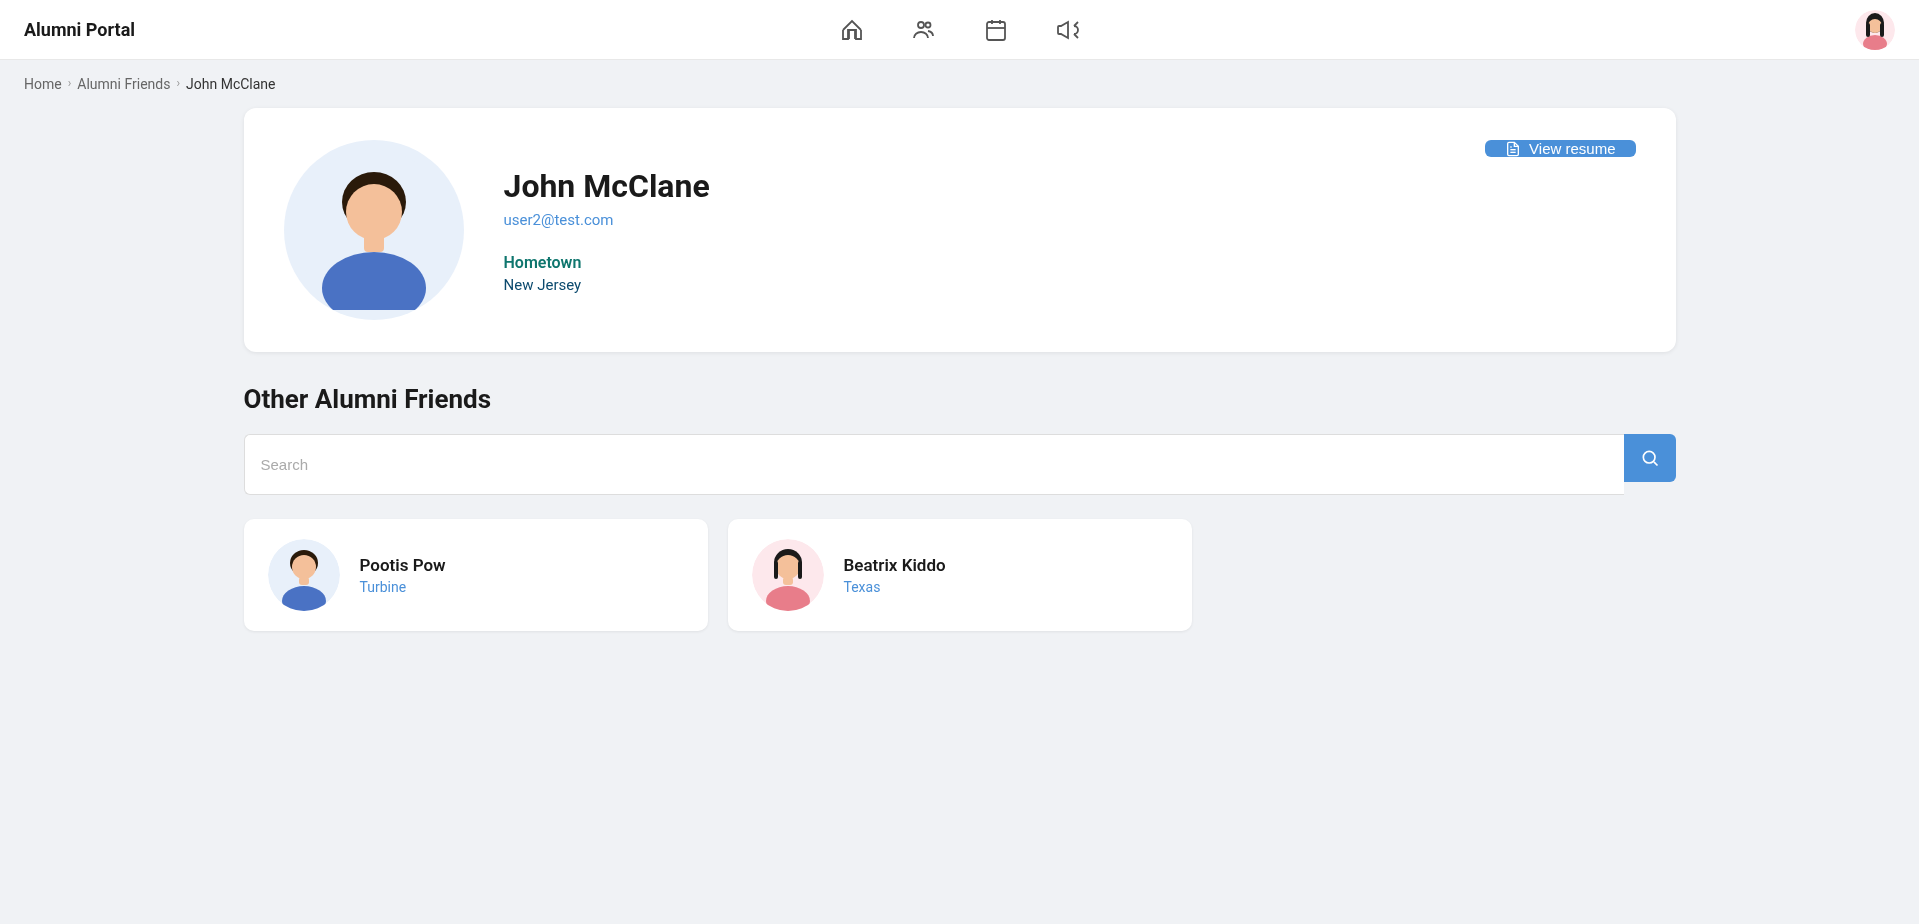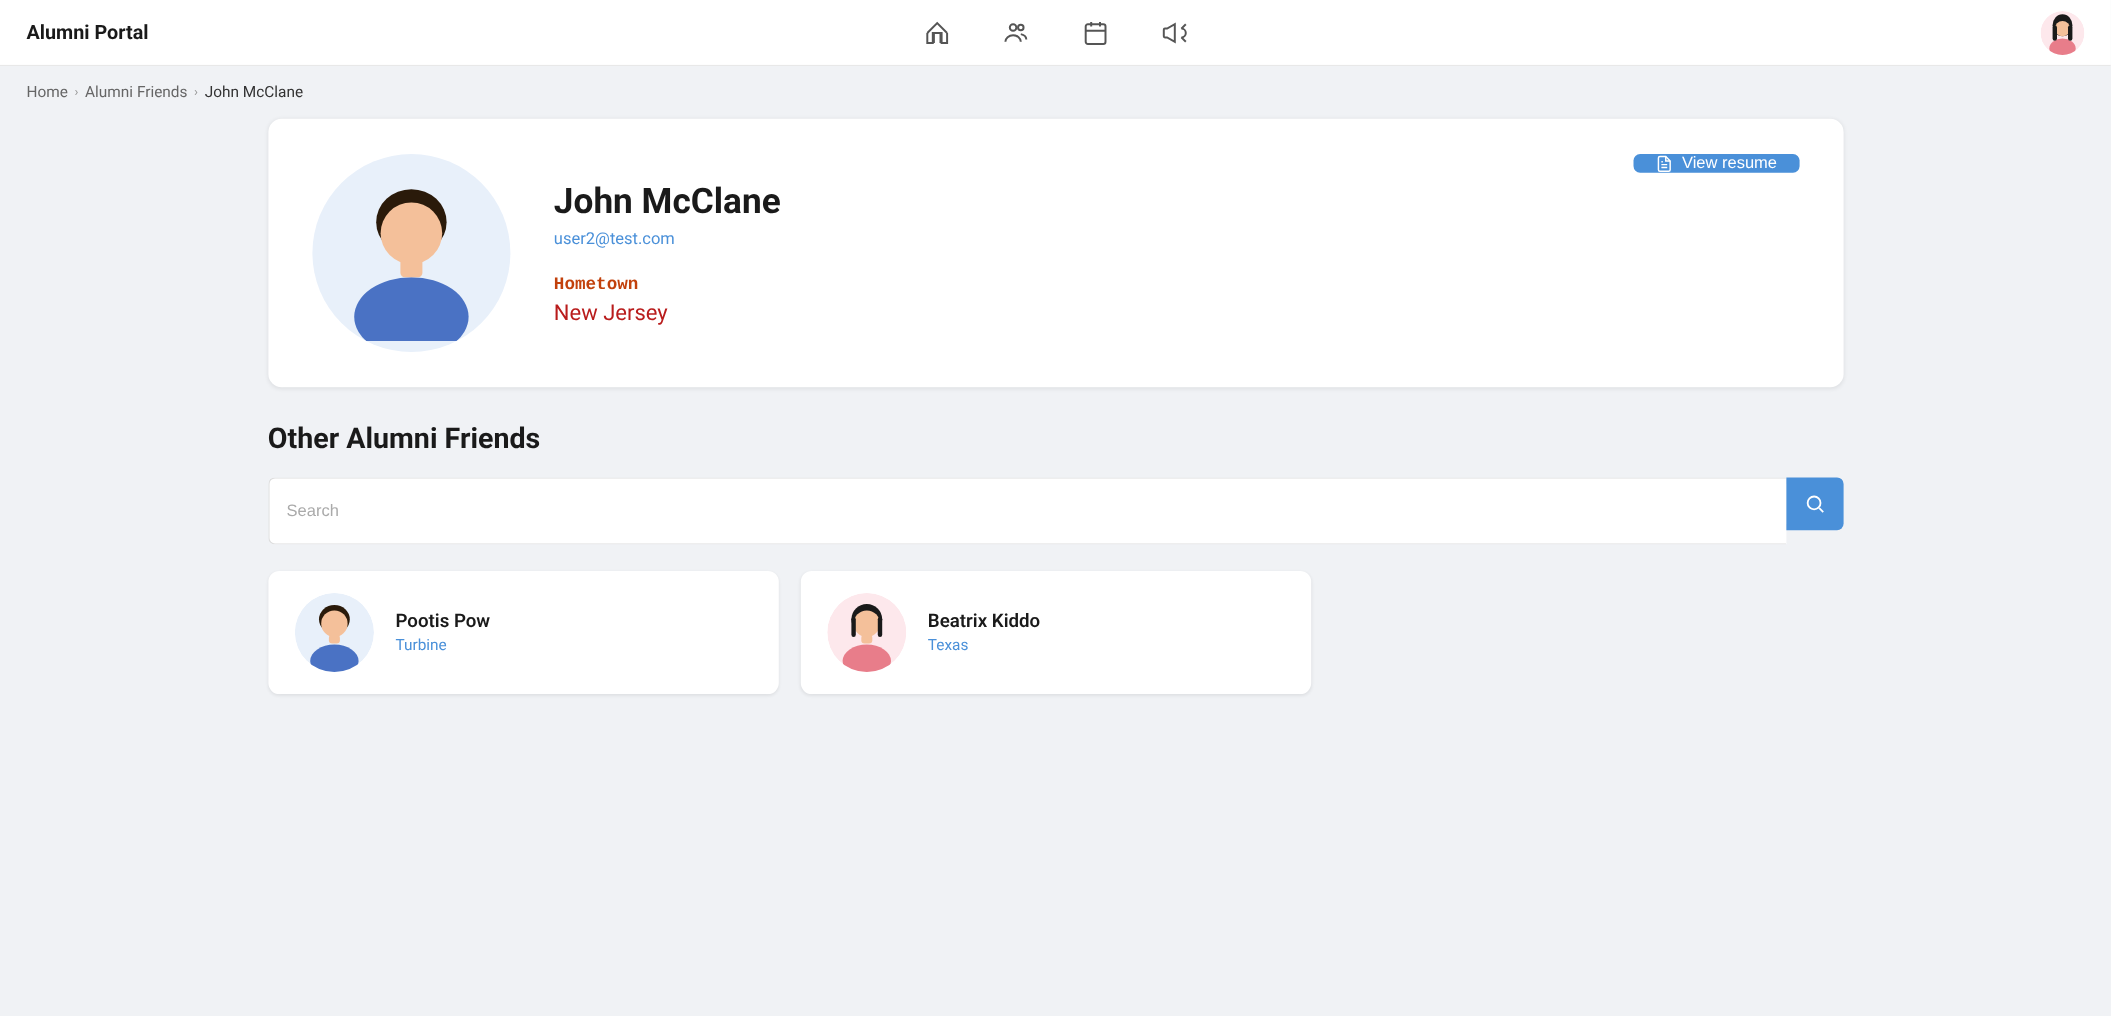--- a/index.html
+++ b/index.html
@@ -119,27 +119,26 @@
     }
     .profile-email {
       color: #4a90d9;
       font-size: 15px;
       margin-bottom: 24px;
       cursor: pointer;
     }
     .profile-field-label {
       font-size: 16px;
       font-weight: 600;
-      color: #c2410c;
+      color: #0f766e;
       margin-bottom: 4px;
-      font-family: Liberation Mono, monospace;
     }
     .profile-field-value {
-      font-size: 20px;
-      color: #b91c1c;
+      font-size: 15px;
+      color: #0c4a6e;
     }
     .view-resume-btn {
       position: absolute;
       top: 32px;
       right: 40px;
       background: #4a90d9;
       color: #fff;
       border: none;
       border-radius: 6px;
       padding: 0 20px;

